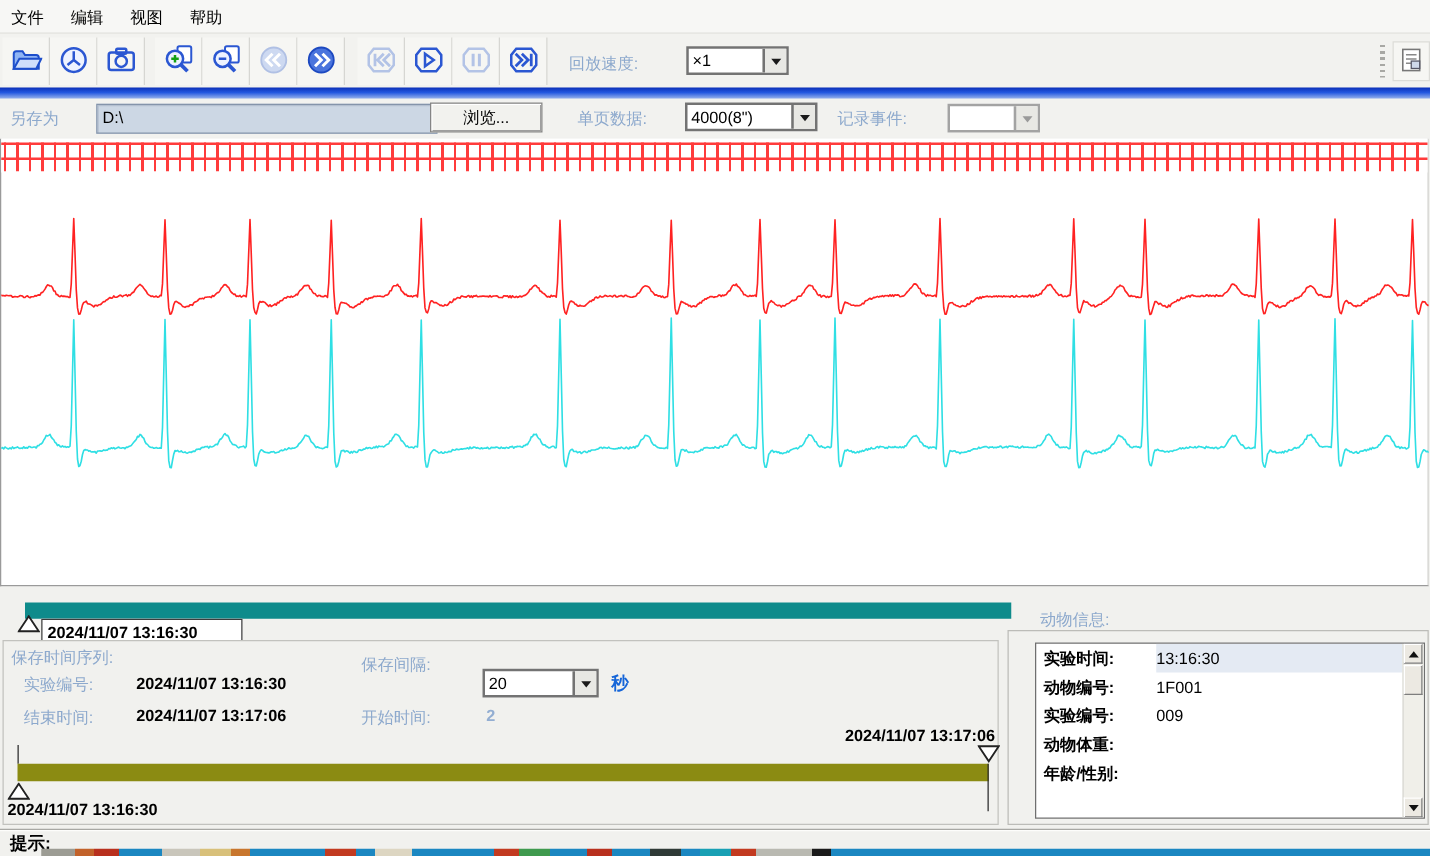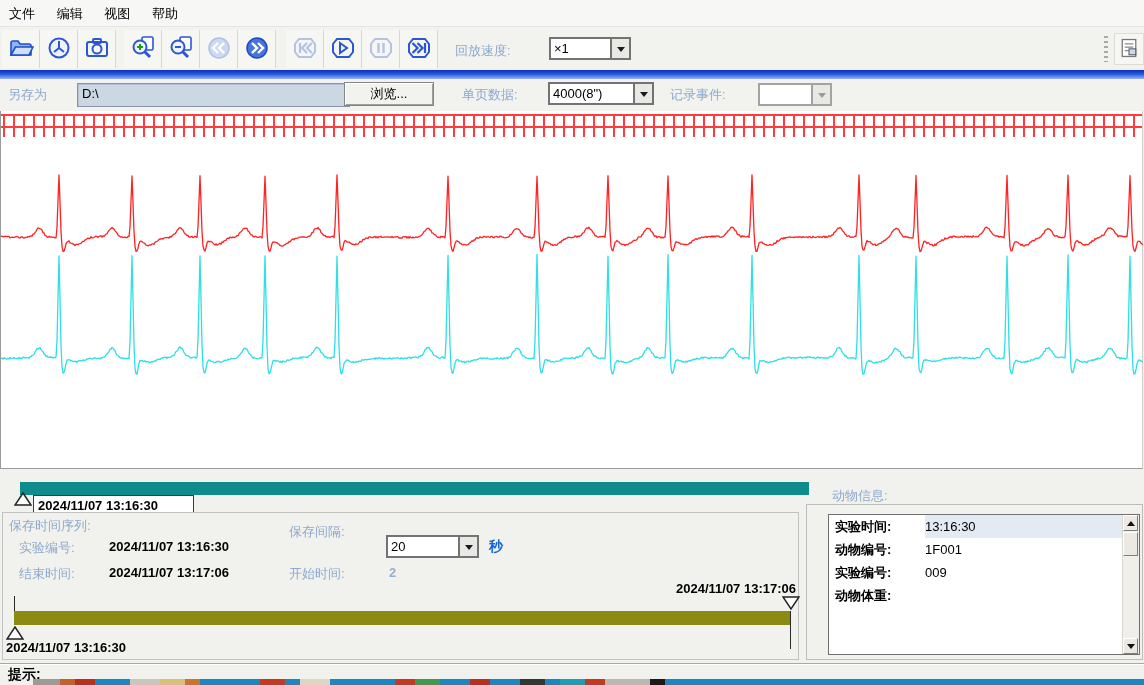--- a/index.html
+++ b/index.html
@@ -265,20 +265,24 @@
         <span class="rl">动物编号:</span>
         <span class="rv">1F001</span>
       </div>
       <div class="lrow">
         <span class="rl">实验编号:</span>
         <span class="rv">009</span>
       </div>
       <div class="lrow">
         <span class="rl">动物体重:</span>
       </div>
+      <div class="lrow">
+        <span class="rl">年龄/性别:</span>
+        <span class="rv"></span>
+      </div>
       <div class="sbar">
         <div class="sb-btn" style="top:0">
             <span class="tri-u"></span>
           </div>
         <div class="sb-thumb"></div>
         <div class="sb-btn" style="bottom:0">
             <span class="tri-d"></span>
           </div>
       </div>
     </div>

